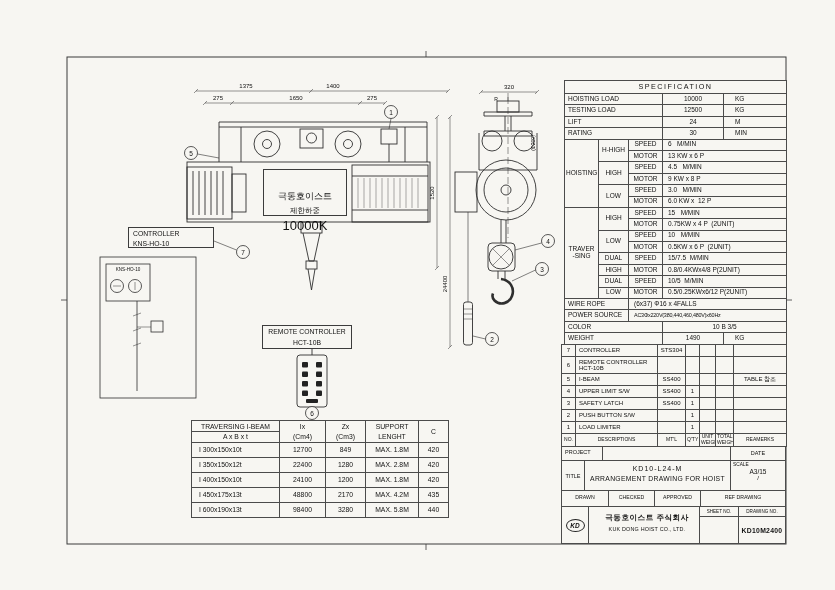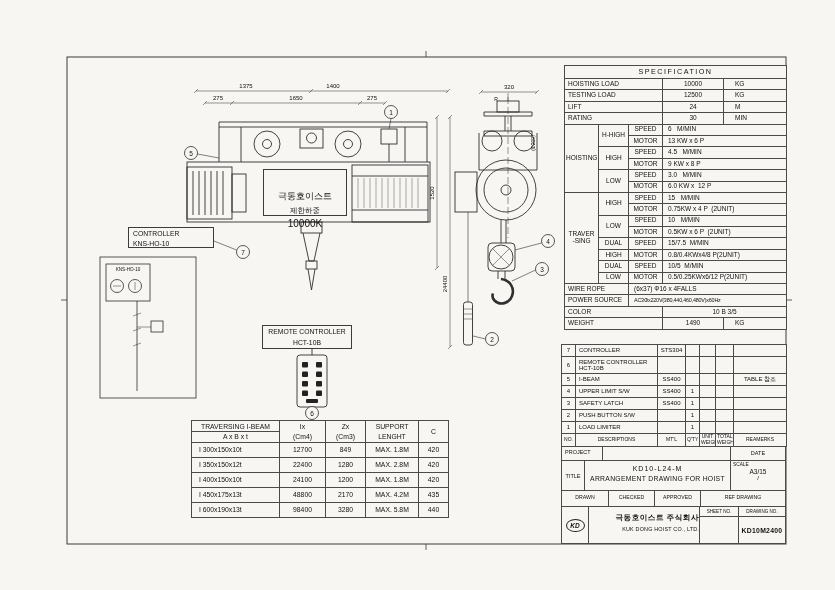--- a/index.html
+++ b/index.html
@@ -6,21 +6,21 @@
   body{background:#dddcd8}
   #page{position:relative;width:835px;height:590px;background:#f7f6f2;
         font-family:"Liberation Sans","DejaVu Sans",sans-serif;color:#111;overflow:hidden}
   #art{position:absolute;left:0;top:0}
   svg text{font-family:"Liberation Sans","DejaVu Sans",sans-serif}
   .box{position:absolute;border:1px solid #3c3c3c;background:#f7f6f2}
   table{border-collapse:collapse;table-layout:fixed;position:absolute;background:#f7f6f2}
   td{border:1px solid #4b4b4b;font-size:6.5px;line-height:1.05;text-align:center;
      padding:0 1px;white-space:nowrap;overflow:hidden;color:#111}
   
-  .spec{left:564px;top:65px;width:222px}
+  .spec{left:564px;top:80px;width:222px}
   .spec td{height:11.4px}
   .spec .ttl{height:13px;font-size:7.2px;letter-spacing:1.5px}
   .l{text-align:left;padding-left:3px}
   .lv{text-align:left;padding-left:5px}
   .ul{text-align:left;padding-left:11px}
   .pw{font-size:5.4px;letter-spacing:-0.2px}
   
   .ibeam{left:191px;top:420px;width:257px}
   .ibeam td{height:15px;font-size:6.8px}
   .ibeam td.hd{height:22px;padding:0}
@@ -55,36 +55,36 @@
   .scl{font-size:4.8px;text-align:left;padding:1px 0 0 2px}
   .scv{font-size:6.5px;text-align:center;margin-top:1px}
   .scv2{font-size:6px;text-align:center}
   .r3{height:16px}
   .r3 .sg{width:46px;font-size:5.2px;text-align:center;padding-top:3px}
   .r3 .rf{flex:1;font-size:5.2px;text-align:center;padding-top:3px}
   .r4{flex:1}
   .r4 .lg{width:26px;display:flex;align-items:center;justify-content:center}
   .kd{display:inline-block;width:19px;height:13px;border:1.5px solid #222;border-radius:50%;
       font-size:6.5px;font-weight:bold;font-style:italic;text-align:center;line-height:11px}
-  .r4 .co{flex:1;padding:6px 0 0 6px;text-align:right}
+  .r4 .co{flex:1;padding:6px 0 0 6px;text-align:center}
   .kr{font-size:7.6px;font-weight:bold;letter-spacing:0.5px}
   .en{font-size:5.4px;margin-top:3px;letter-spacing:0.2px}
   .r4 .no{width:86px;display:flex;flex-direction:column}
   .nr1{display:flex;height:10px;border-bottom:1px solid #4b4b4b}
   .sh{width:38px;font-size:4.6px;text-align:center;line-height:10px}
   .dn{flex:1;border-left:1px solid #4b4b4b;font-size:4.6px;text-align:center;line-height:10px}
   .nr2{display:flex;flex:1}
   .shv{width:38px}
   .dnv{flex:1;border-left:1px solid #4b4b4b;display:flex;align-items:center;justify-content:center;
        font-size:6.8px;font-weight:bold;letter-spacing:0.3px}
   
   #nameplate{left:263px;top:169px;width:84px;height:47px;text-align:center}
   #nameplate .n1{font-size:9px;margin-top:20px}
   #nameplate .n2{font-size:7.5px;margin-top:3px}
-  #nameplate .n3{font-size:10px;margin-top:2px}
+  #nameplate .n3{font-size:13px;margin-top:2px}
   #ctl-label{left:128px;top:227px;width:86px;height:21px;padding:1px 0 0 4px}
   #ctl-label div{font-size:6.8px;line-height:9.5px}
   #rmt-label{left:262px;top:325px;width:90px;height:24px;text-align:center;padding-top:1px}
   #rmt-label div{font-size:6.8px;line-height:10.5px}
 </style>
 </head>
 <body>
 
 <div id="page">
 

